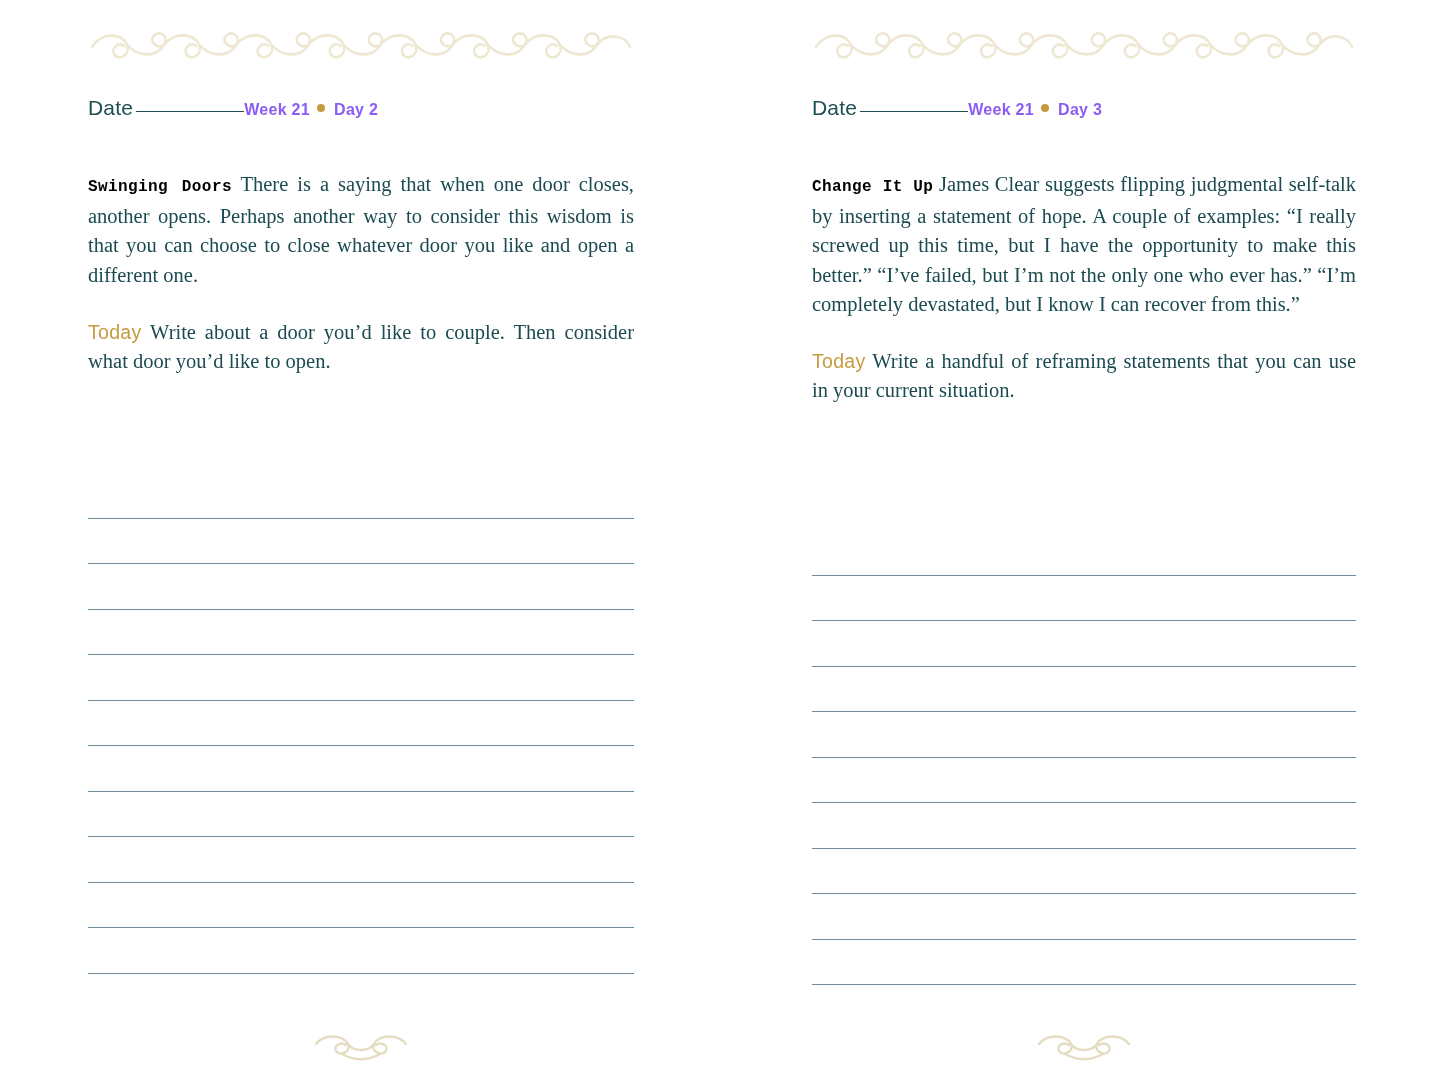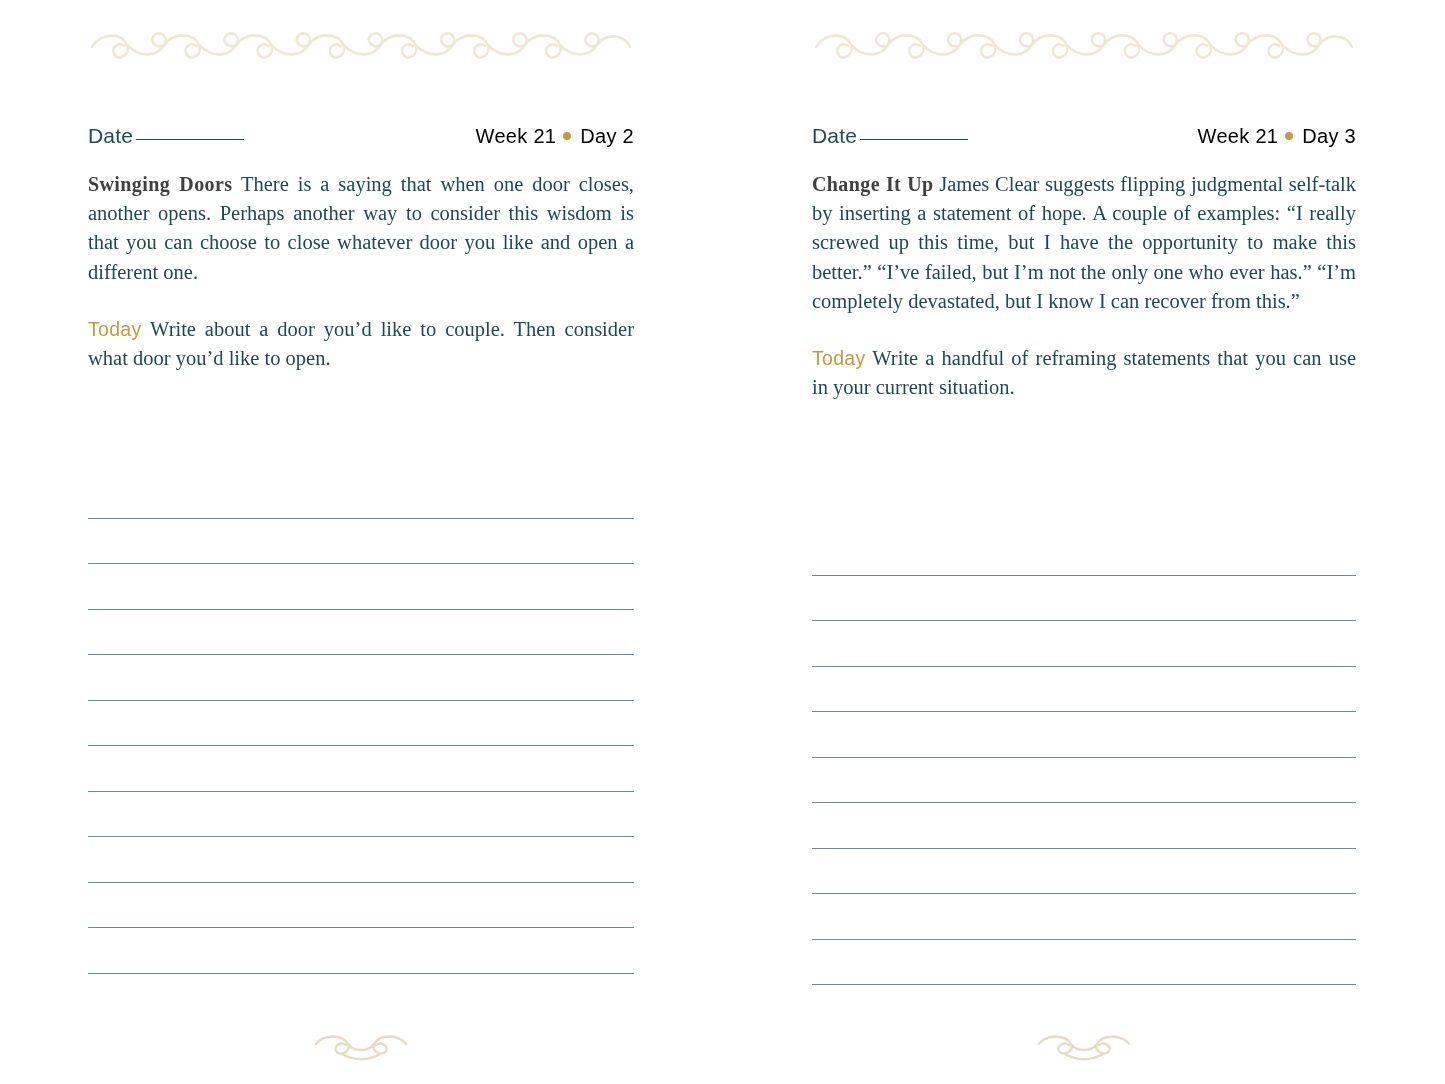--- a/index.html
+++ b/index.html
@@ -51,41 +51,39 @@
   .ornament-top svg { display: block; width: 100%; height: 42px; }
 
   
   .header-row {
     position: absolute;
     top: 96px;
     left: 0;
     width: 100%;
     display: flex;
     align-items: baseline;
-    justify-content: space-between;
-    margin-top: 28px;
   }
   .date-label {
     font-family: "Liberation Sans", sans-serif;
     font-size: 21px;
     color: #1d4e52;
     letter-spacing: 0.2px;
   }
   .date-label .rule {
     display: inline-block;
     width: 108px;
     border-bottom: 1.4px solid #1d4e52;
     margin-left: 3px;
     vertical-align: 3px;
   }
   .weekday {
     font-family: "Liberation Sans", sans-serif;
-    font-size: 20px;
-    font-weight: normal;
-    color: #000000;
+    font-size: 16px;
+    font-weight: bold;
+    color: #8b5cf6;
     letter-spacing: 0.3px;
     white-space: nowrap;
   }
   .weekday .dot {
     display: inline-block;
     width: 8px;
     height: 8px;
     border-radius: 50%;
     background: #c79a3f;
     margin: 0 9px 0 7px;
@@ -101,24 +99,24 @@
   .para {
     font-family: "Liberation Serif", serif;
     font-size: 20.5px;
     line-height: 29.2px;
     color: #1b4b50;
     text-align: justify;
     margin: 0 0 28px 0;
     hyphens: none;
   }
   .lead {
-    font-family: Liberation Serif, serif;
-    font-size: 20px;
+    font-family: Liberation Mono, monospace;
+    font-size: 16px;
     font-weight: bold;
-    color: #404040;
+    color: #000000;
     letter-spacing: 0.4px;
   }
   .today {
     font-family: "Liberation Sans", sans-serif;
     font-size: 19.5px;
     font-weight: normal;
     color: #c79a3f;
     letter-spacing: 0.3px;
   }
   .tip {

